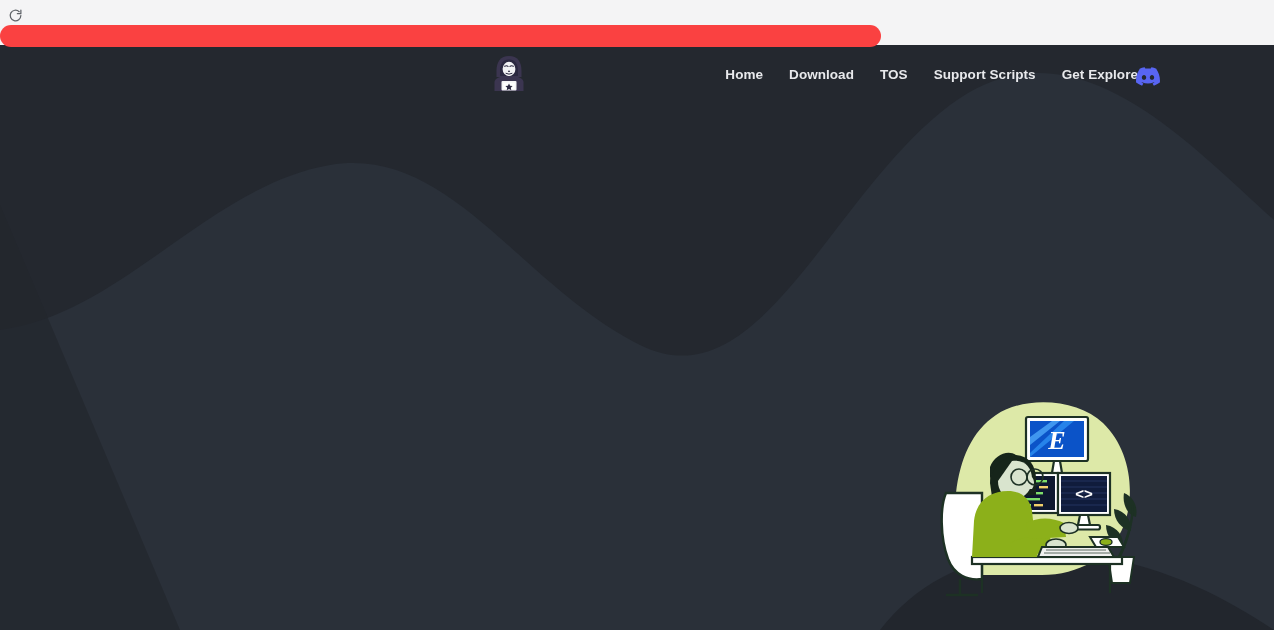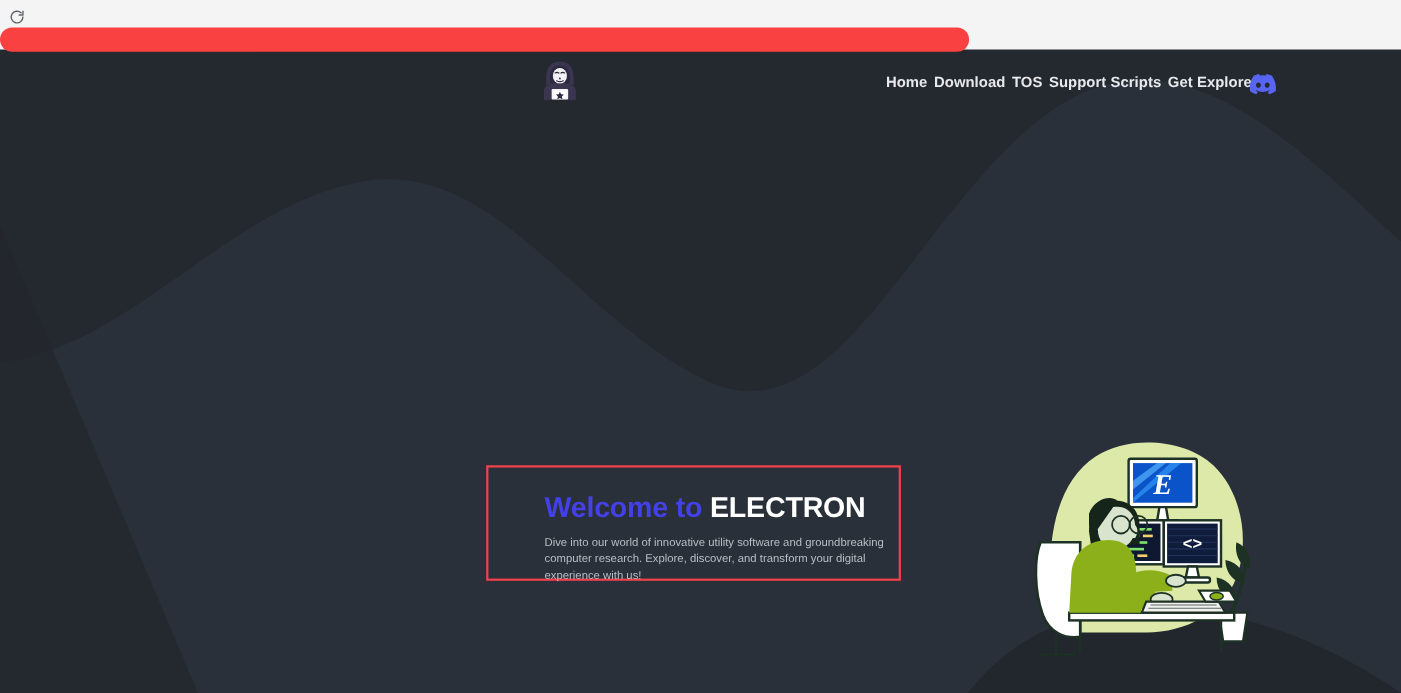--- a/index.html
+++ b/index.html
@@ -50,21 +50,21 @@
   #site-header{
     position:absolute; left:0; top:0; width:1274px; height:62px; z-index:4;
   }
   #site-logo{
     position:absolute; left:491px; top:9px; width:36px; height:38px;
   }
   #site-logo svg{ width:36px; height:38px; display:block; }
 
   #main-nav{
     position:absolute; right:136px; top:22px;
-    display:flex; align-items:flex-end; gap:6px;
+    display:flex; align-items:flex-end; gap:26px;
   }
   .nav-link{
     color:#e8e9ec; font-size:13.5px; font-weight:bold; letter-spacing:.05px;
     text-decoration:none; white-space:nowrap; cursor:pointer;
   }
   #discord-nav-icon{
     position:absolute; right:114px; top:22px; width:24px; height:19px; cursor:pointer;
   }
   #discord-nav-icon svg{ width:24px; height:19px; display:block; }
 
@@ -142,24 +142,20 @@
       <a class="nav-link">Get Explore</a>
     </nav>
 
     <div id="discord-nav-icon">
       <svg viewBox="0 0 71 55">
         <path fill="#5865f2" d="M60.1 4.9A58.5 58.5 0 0 0 45.6.4a.2.2 0 0 0-.2.1c-.6 1.1-1.3 2.6-1.8 3.7a54 54 0 0 0-16.2 0c-.5-1.2-1.2-2.6-1.9-3.7a.2.2 0 0 0-.2-.1A58.3 58.3 0 0 0 10.8 4.9a.2.2 0 0 0-.1.1C1.6 18.7-.9 32.1.3 45.4a.2.2 0 0 0 .1.2 58.8 58.8 0 0 0 17.7 8.9.2.2 0 0 0 .2-.1c1.4-1.9 2.6-3.9 3.6-6a.2.2 0 0 0-.1-.3 38.7 38.7 0 0 1-5.5-2.6.2.2 0 0 1 0-.4l1.1-.9a.2.2 0 0 1 .2 0 41.9 41.9 0 0 0 35.6 0 .2.2 0 0 1 .2 0l1.1.9a.2.2 0 0 1 0 .4 36.3 36.3 0 0 1-5.5 2.6.2.2 0 0 0-.1.3c1 2.1 2.2 4.1 3.6 6a.2.2 0 0 0 .2.1 58.6 58.6 0 0 0 17.8-8.9.2.2 0 0 0 .1-.2c1.5-15.4-2.5-28.7-10.4-40.4a.2.2 0 0 0-.1-.1ZM23.7 37.3c-3.5 0-6.4-3.2-6.4-7.1s2.8-7.1 6.4-7.1c3.6 0 6.5 3.2 6.4 7.1 0 3.9-2.8 7.1-6.4 7.1Zm23.6 0c-3.5 0-6.4-3.2-6.4-7.1s2.8-7.1 6.4-7.1c3.6 0 6.5 3.2 6.4 7.1 0 3.9-2.8 7.1-6.4 7.1Z"></path>
       </svg>
     </div>
   </header>
 
-  <section id="hero-card">
-    <h1 id="hero-title"><span class="accent">Welcome to </span><span class="brand">ELECTRON</span></h1>
-    <p id="hero-subtitle">Dive into our world of innovative utility software and groundbreaking computer research. Explore, discover, and transform your digital experience with us!</p>
-  </section>
 
   <div id="hero-illustration">
     <svg viewBox="0 0 210 203">
 
       <path d="M58 18 C88 -2, 140 2, 165 26 C192 52, 198 96, 186 128
                C174 160, 140 178, 104 178 L40 178 C22 160, 14 128, 18 96
                C22 62, 34 34, 58 18 Z" fill="#dde9a8"></path>
 
       <g fill="#1d3124">
         <path d="M186 96 C196 100, 200 110, 198 120 C190 118, 184 108, 186 96 Z"></path>

